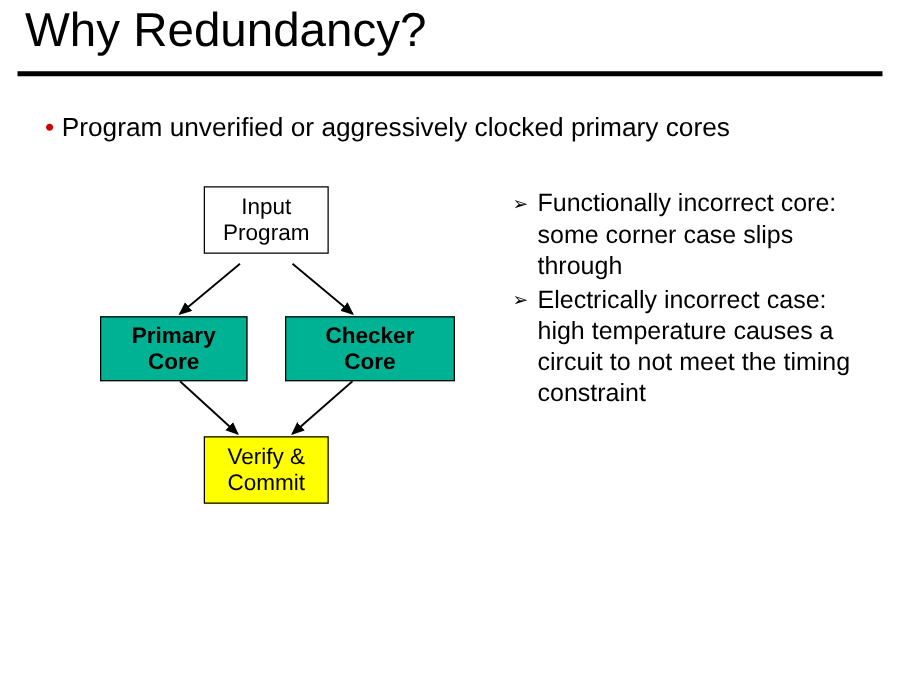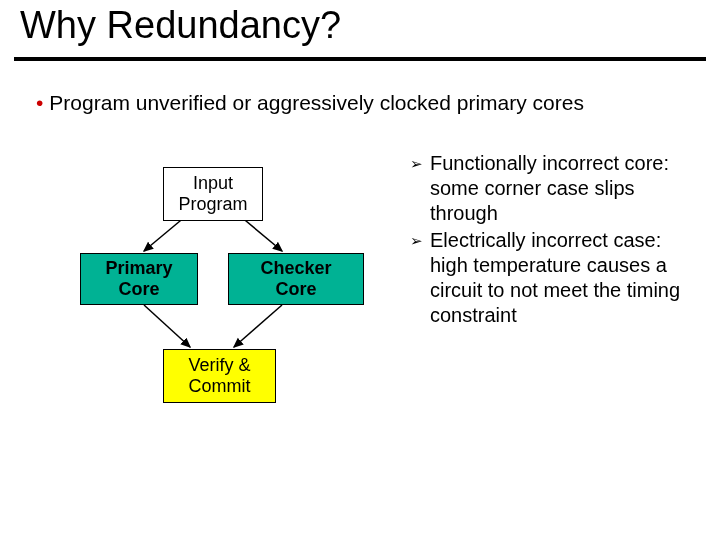--- a/index.html
+++ b/index.html
@@ -91,33 +91,33 @@
       <marker id="ah" markerWidth="8" markerHeight="8" refX="6" refY="3" orient="auto">
         <path d="M0,0 L7,3 L0,6 Z" fill="#000"></path>
       </marker>
     </defs>
     <line x1="192" y1="96" x2="144" y2="136" stroke="#000" stroke-width="1.5" marker-end="url(#ah)"></line>
     <line x1="234" y1="96" x2="282" y2="136" stroke="#000" stroke-width="1.5" marker-end="url(#ah)"></line>
     <line x1="144" y1="190" x2="190" y2="232" stroke="#000" stroke-width="1.5" marker-end="url(#ah)"></line>
     <line x1="282" y1="190" x2="234" y2="232" stroke="#000" stroke-width="1.5" marker-end="url(#ah)"></line>
   </svg>
 
-  <div class="box white-box" style="left:163px; top:52px; width:100px; height:54px;">
+  <div class="box white-box" style="left:163px; top:34px; width:100px; height:54px;">
     <span>Input<br>Program</span>
   </div>
 
   <div class="box green-box" style="left:80px; top:138px; width:118px; height:52px;">
     <span>Primary<br>Core</span>
   </div>
 
   <div class="box green-box" style="left:228px; top:138px; width:136px; height:52px;">
     <span>Checker<br>Core</span>
   </div>
 
-  <div class="box yellow-box" style="left:163px; top:234px; width:113px; height:54px;">
+  <div class="box yellow-box" style="left:163px; top:234px; width:100px; height:54px;">
     <span>Verify &amp;<br>Commit</span>
   </div>
 
   <div class="right-text">
     <div class="arrow-li">
       <span class="tri">➢</span>
       <span>Functionally incorrect core: some corner case slips through</span>
     </div>
     <div class="arrow-li">
       <span class="tri">➢</span>

